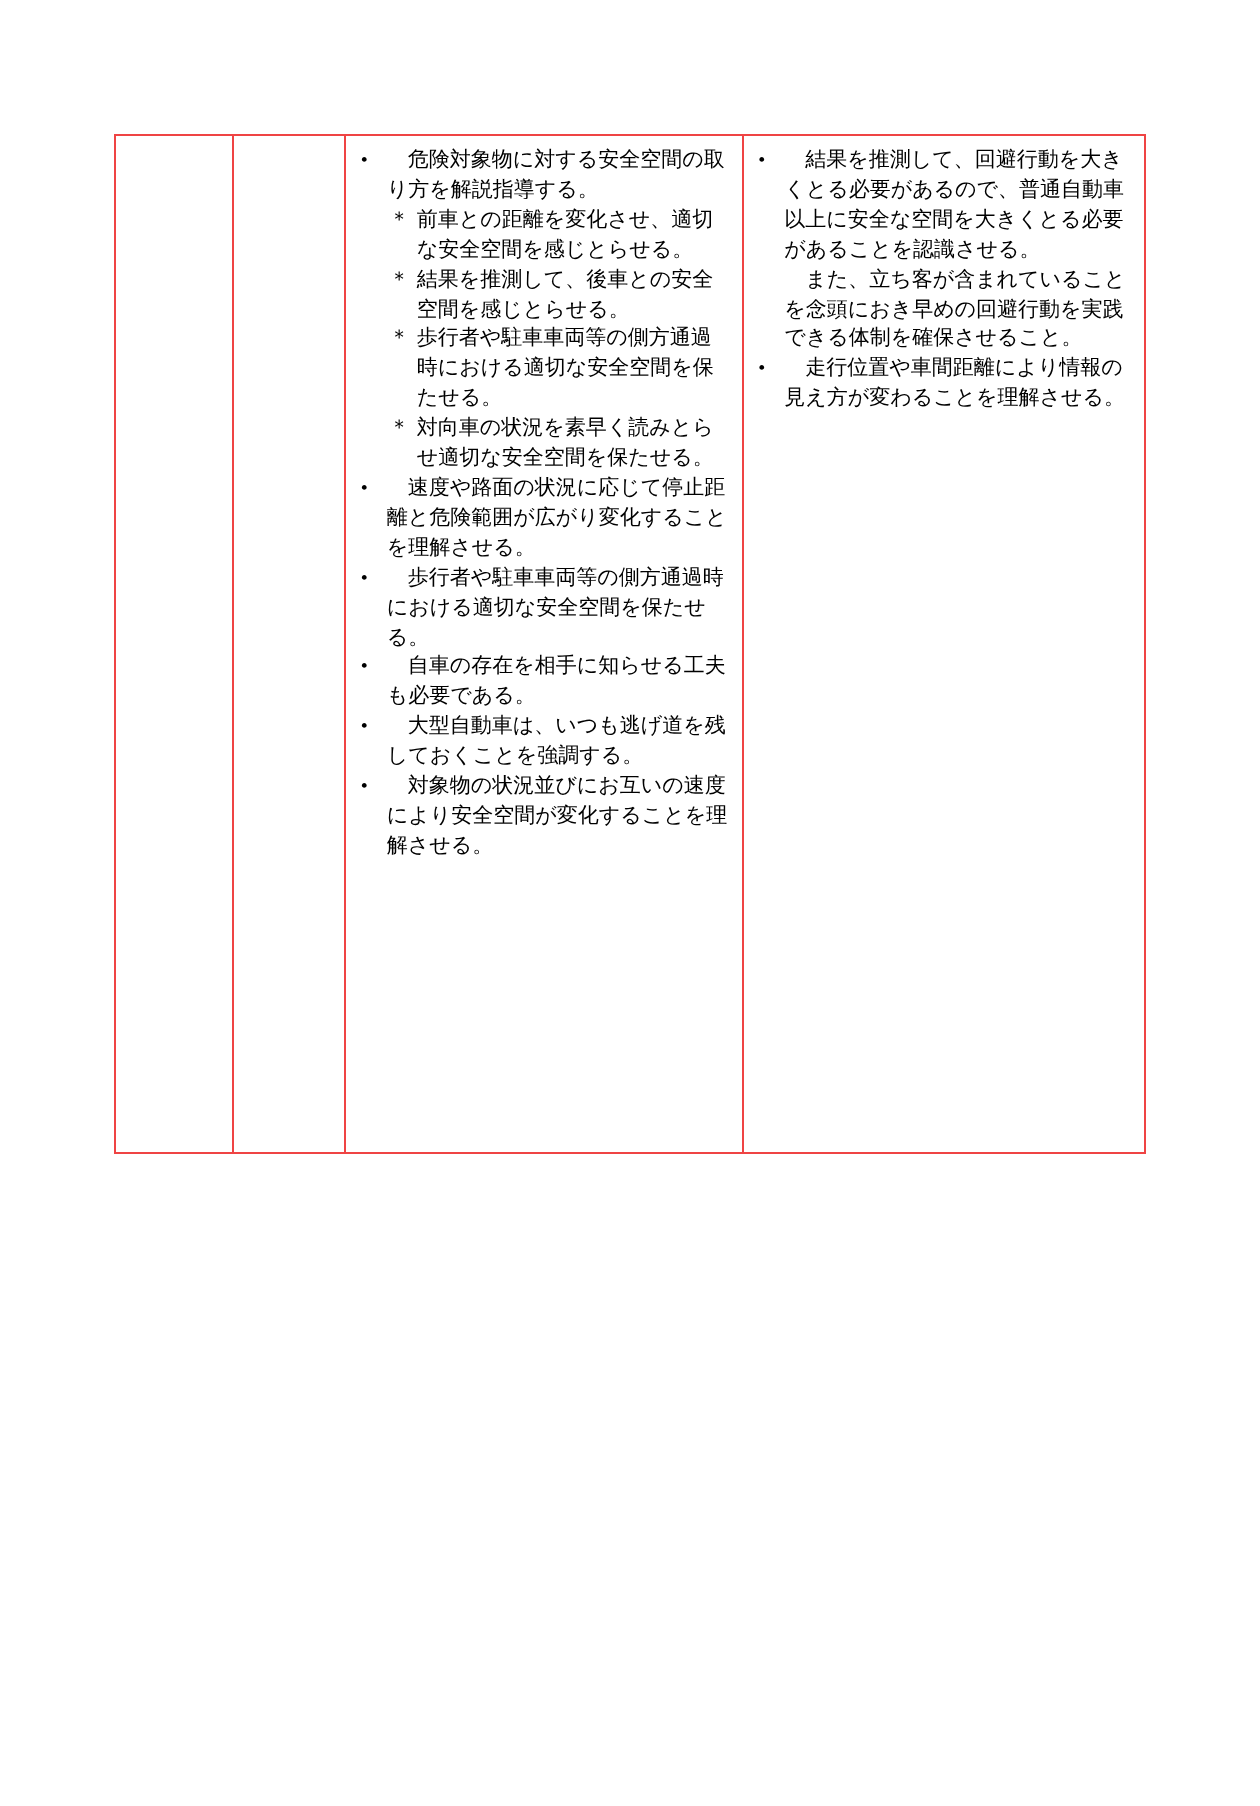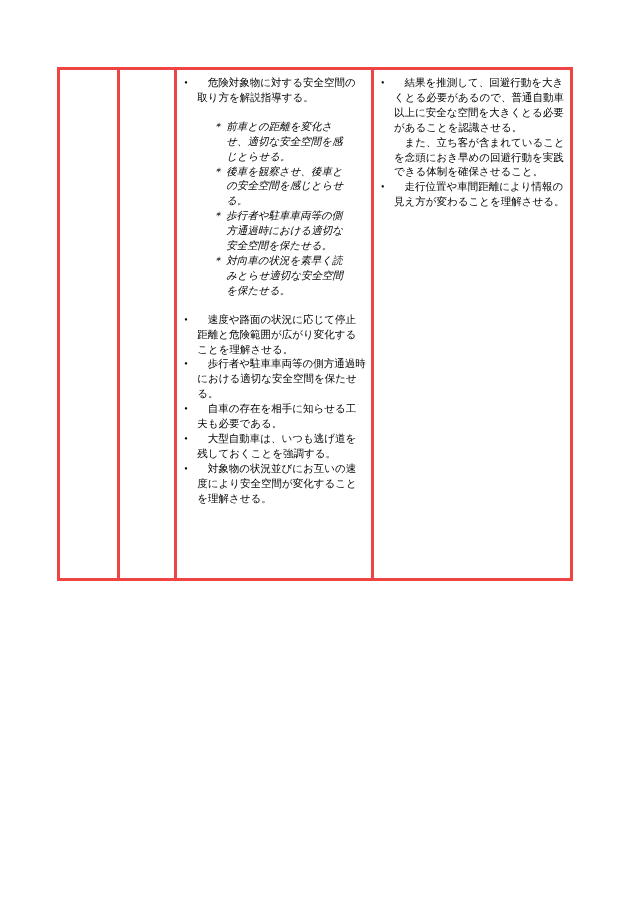--- a/index.html
+++ b/index.html
@@ -25,21 +25,21 @@
   }
   #doc-table {
     position: absolute;
     left: 57px;
     top: 67px;
     width: 516px;
     border-collapse: collapse;
     table-layout: fixed;
   }
   #doc-table td {
-    border: 3px solid #ef4444;
+    border: 1px solid #ef4444;
     vertical-align: top;
     padding: 0;
   }
   .col-a { width: 52px; }
   .col-b { width: 50px; }
   .col-c { width: 178px; }
   .col-d { width: 180px; }
   .cell-inner {
     padding: 6px 5px 8px 5px;
     font-size: 10.5px;
@@ -66,23 +66,22 @@
     top: 0;
     font-size: 10px;
     line-height: 1.42;
   }
   .para {
     text-indent: 1em;
     margin: 0;
   }
   ul.lvl2 {
     list-style: none;
-    margin: 14px;
+    margin: 0;
     padding: 0 0 0 2px;
-    font-style: italic;
   }
   ul.lvl2 > li {
     position: relative;
     padding-left: 13px;
     margin: 0;
   }
   ul.lvl2 > li::before {
     content: "\FF0A";
     position: absolute;
     left: -1px;
@@ -110,21 +109,21 @@
         <td class="col-c">
           <div class="cell-inner jtext">
             <ul class="lvl1">
               <li>
                 <p class="para">危険対象物に対する安全空間の取り方を解説指導する。</p>
                 <ul class="lvl2">
                   <li>
                     <span>前車との距離を変化させ、適切な安全空間を感じとらせる。</span>
                   </li>
                   <li>
-                    <span>後車を観察させ、後車との安全空間を感じとらせる。</span>
+                    <span>結果を推測して、後車との安全空間を感じとらせる。</span>
                   </li>
                   <li>
                     <span>歩行者や駐車車両等の側方通過時における適切な安全空間を保たせる。</span>
                   </li>
                   <li>
                     <span>対向車の状況を素早く読みとらせ適切な安全空間を保たせる。</span>
                   </li>
                 </ul>
               </li>
               <li>

